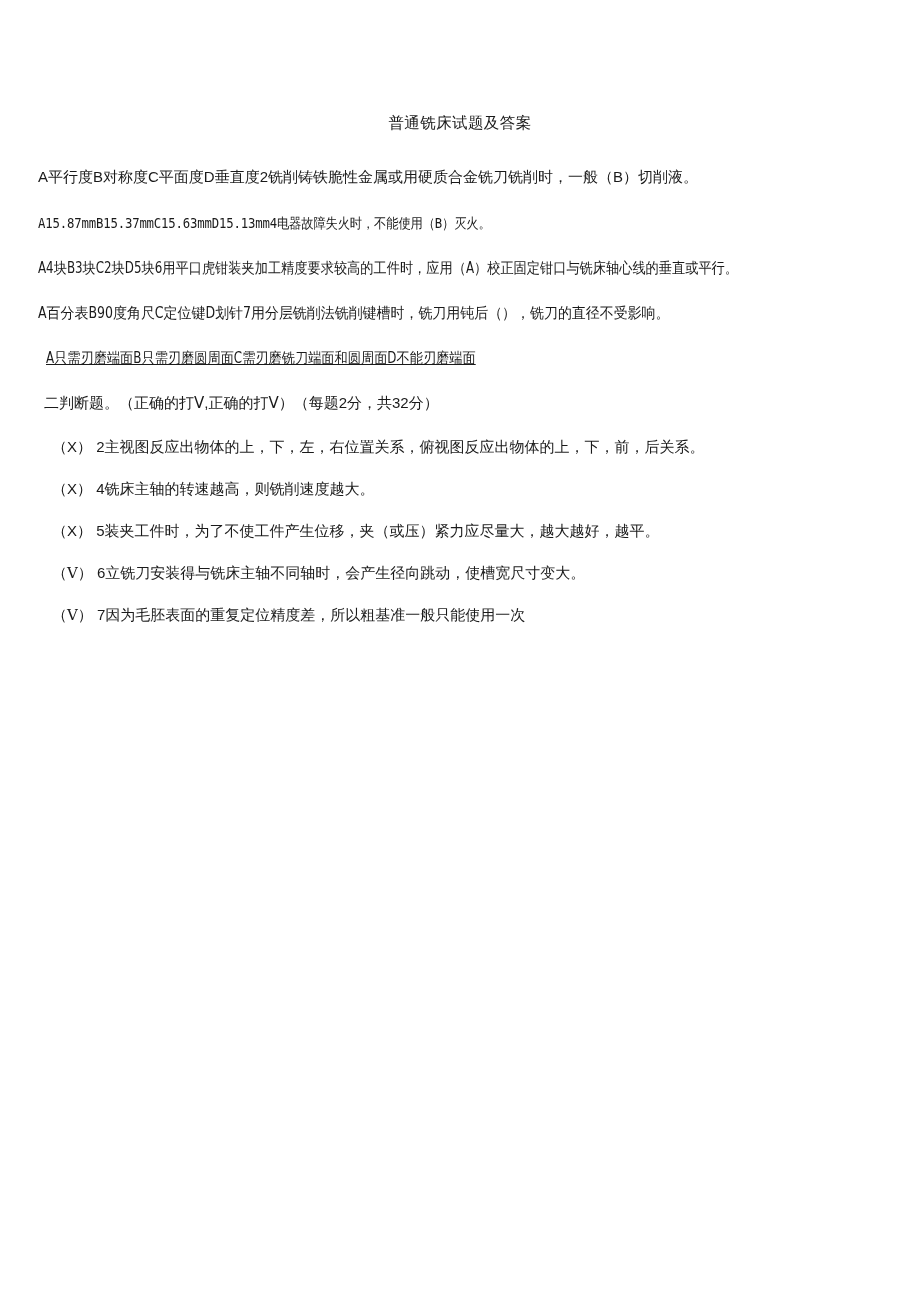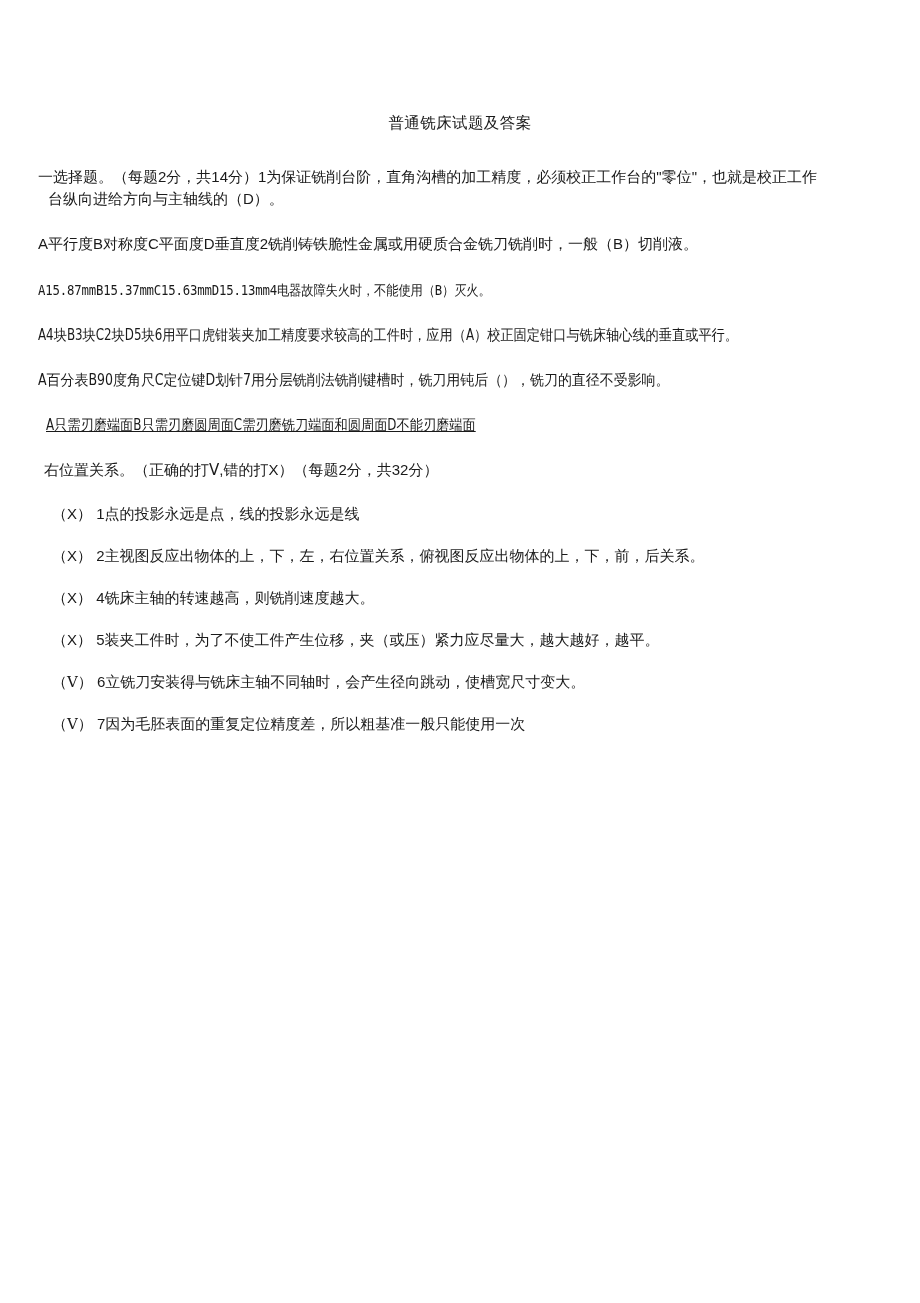--- a/index.html
+++ b/index.html
@@ -110,24 +110,20 @@
 </style>
 </head>
 <body>
 
 <div class="page">
 
   <div class="doc-title">普通铣床试题及答案</div>
 
   <div class="body-block">
 
-    <div class="para p-gap-lg">
-      <span>一选择题。（每题2分，共14分）1为保证铣削台阶，直角沟槽的加工精度，必须校正工作台的"零位"，也就是校正工作</span>
-      <span class="cont">台纵向进给方向与主轴线的（D）。</span>
-    </div>
 
     <div class="para p-gap-lg">A平行度B对称度C平面度D垂直度2铣削铸铁脆性金属或用硬质合金铣刀铣削时，一般（B）切削液。</div>
 
 
     <div class="para p-gap-lg" style="margin-top:24px;">
       <span class="condensed-strong mono-nums">A15.87mmB15.37mmC15.63mmD15.13mm4电器故障失火时，不能使用（B）灭火。</span>
     </div>
 
 
     <div class="para p-gap-lg">
@@ -135,27 +131,23 @@
     </div>
 
     <div class="para p-gap-lg">
       <span class="condensed">A百分表B90度角尺C定位键D划针7用分层铣削法铣削键槽时，铣刀用钝后（），铣刀的直径不受影响。</span>
     </div>
 
     <div class="para p-gap-lg indent-1">
       <span class="condensed-strong">A只需刃磨端面B只需刃磨圆周面C需刃磨铣刀端面和圆周面D不能刃磨端面</span>
     </div>
 
-    <div class="sec-head">右位置关系。（正确的打Ⅴ,错的打X）（每题2分，共32分）</div>
+    <div class="sec-head">二判断题。（正确的打Ⅴ,正确的打Ⅴ）（每题2分，共32分）</div>
 
     <div class="tf-list">
-      <div class="tf-row">
-        <span class="tf-mark mark-x">（X）</span>
-        <span class="tf-text">1点的投影永远是点，线的投影永远是线</span>
-      </div>
       <div class="tf-row">
         <span class="tf-mark mark-x">（X）</span>
         <span class="tf-text">2主视图反应出物体的上，下，左，右位置关系，俯视图反应出物体的上，下，前，后关系。</span>
       </div>
       <div class="tf-row">
         <span class="tf-mark mark-x">（X）</span>
         <span class="tf-text">4铣床主轴的转速越高，则铣削速度越大。</span>
       </div>
       <div class="tf-row">
         <span class="tf-mark mark-x">（X）</span>

